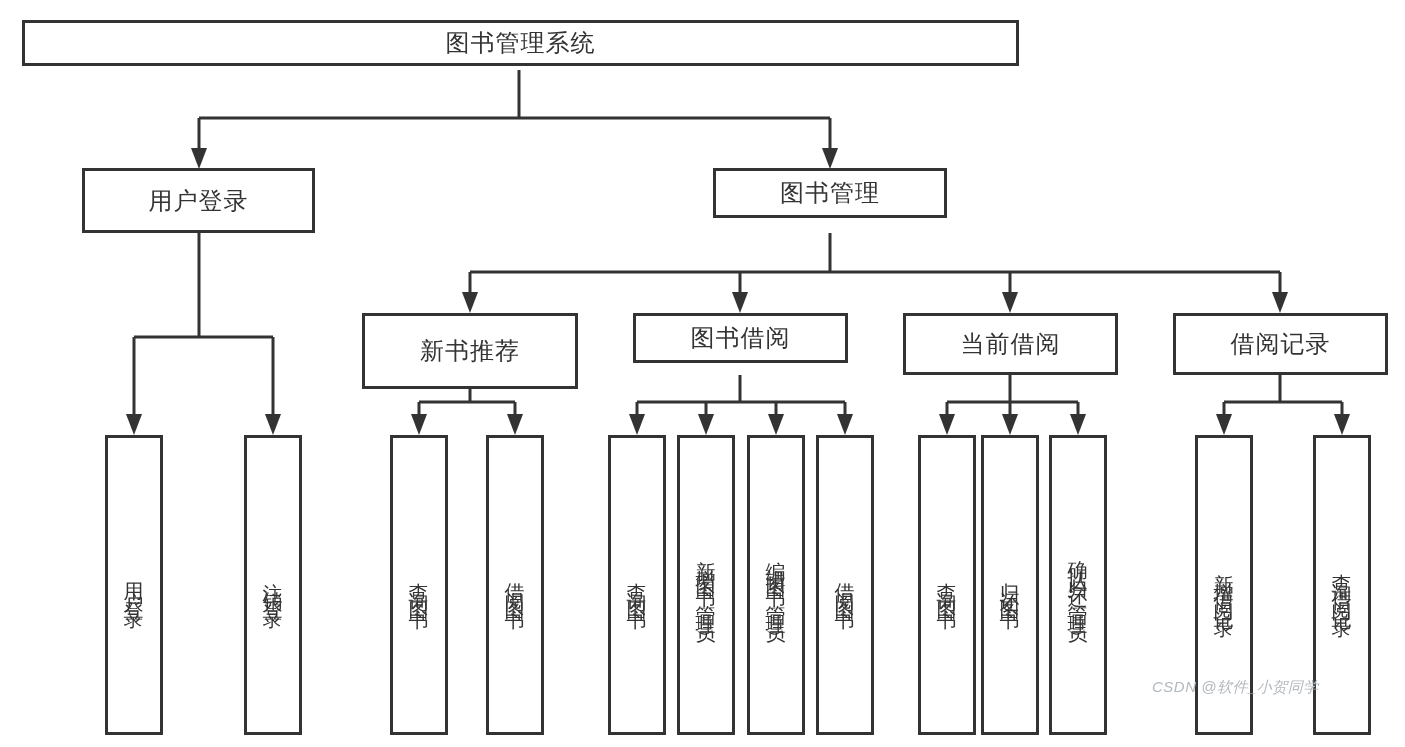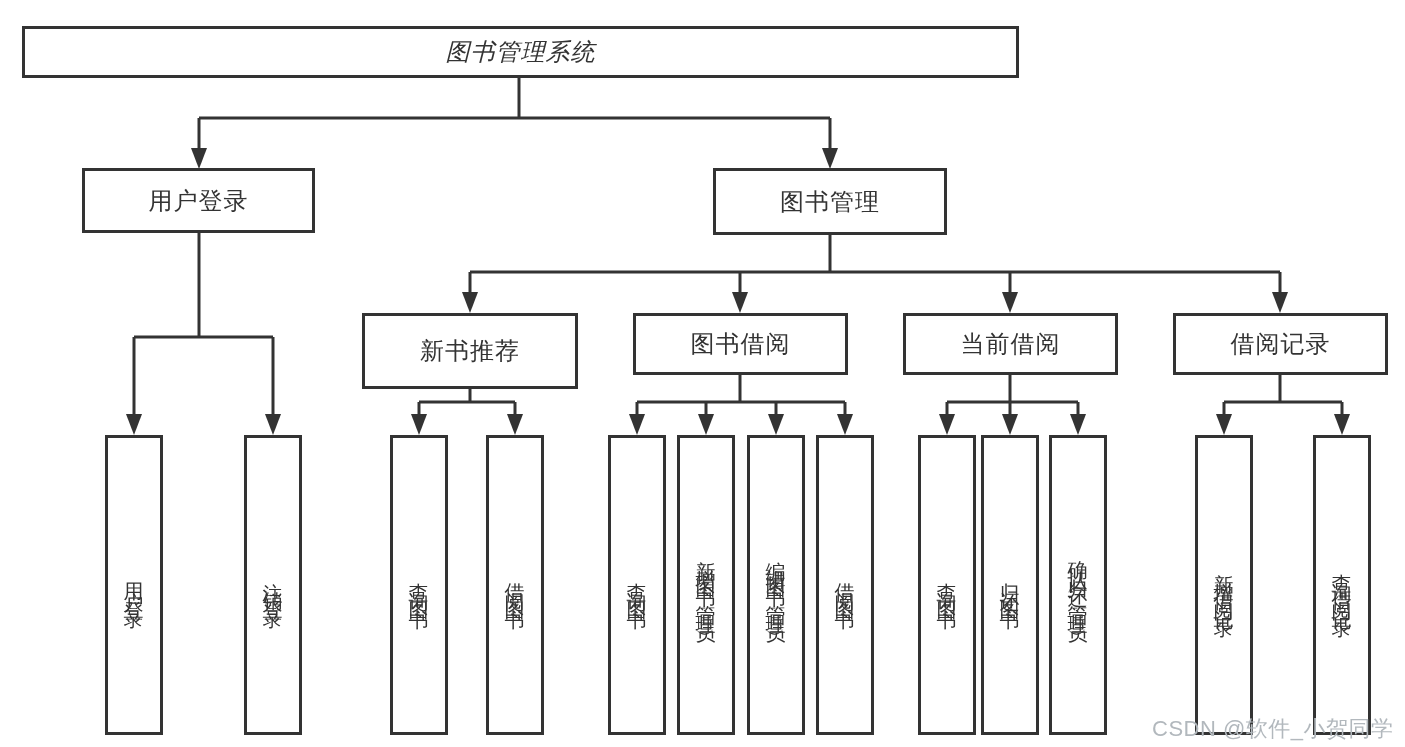--- a/index.html
+++ b/index.html
@@ -66,26 +66,27 @@
     text-orientation: mixed;
     font-size: 20px;
     letter-spacing: 9px;
     color: var(--text);
     white-space: nowrap;
     line-height: 1;
   }
   .watermark {
     position: absolute;
     left: 1152px;
-    top: 714px;
+    top: 678px;
     z-index: 2;
-    font-size: 22px;
+    font-size: 15px;
     color: var(--watermark);
     white-space: nowrap;
     letter-spacing: 0.5px;
+    font-style: italic;
   }
 </style>
 </head>
 <body>
 
 <div id="canvas">
 
   <svg id="connectors" viewBox="0 0 1405 747" xmlns="http://www.w3.org/2000/svg">
 
     <line x1="519" y1="70" x2="519" y2="118"></line>
@@ -141,35 +142,35 @@
     <polygon points="1070,414 1086,414 1078,435"></polygon>
 
     <line x1="1280" y1="375" x2="1280" y2="402"></line>
     <line x1="1224" y1="402" x2="1342" y2="402"></line>
     <line x1="1224" y1="402" x2="1224" y2="416"></line>
     <line x1="1342" y1="402" x2="1342" y2="416"></line>
     <polygon points="1216,414 1232,414 1224,435"></polygon>
     <polygon points="1334,414 1350,414 1342,435"></polygon>
   </svg>
 
-  <div class="hbox" style="left:22px; top:26px; width:997px; height:52px;font-style:italic;">
+  <div class="hbox" style="left:22px; top:20px; width:997px; height:46px;">
     <span>图书管理系统</span>
   </div>
 
   <div class="hbox" style="left:82px; top:168px; width:233px; height:65px;">
     <span>用户登录</span>
   </div>
-  <div class="hbox" style="left:713px; top:168px; width:234px; height:67px;">
+  <div class="hbox" style="left:713px; top:168px; width:234px; height:50px;">
     <span>图书管理</span>
   </div>
 
   <div class="hbox" style="left:362px; top:313px; width:216px; height:76px;">
     <span>新书推荐</span>
   </div>
-  <div class="hbox" style="left:633px; top:313px; width:215px; height:62px;">
+  <div class="hbox" style="left:633px; top:313px; width:215px; height:50px;">
     <span>图书借阅</span>
   </div>
   <div class="hbox" style="left:903px; top:313px; width:215px; height:62px;text-align:right;">
     <span>当前借阅</span>
   </div>
   <div class="hbox" style="left:1173px; top:313px; width:215px; height:62px;">
     <span>借阅记录</span>
   </div>
 
   <div class="vbox" style="left:105px;">

